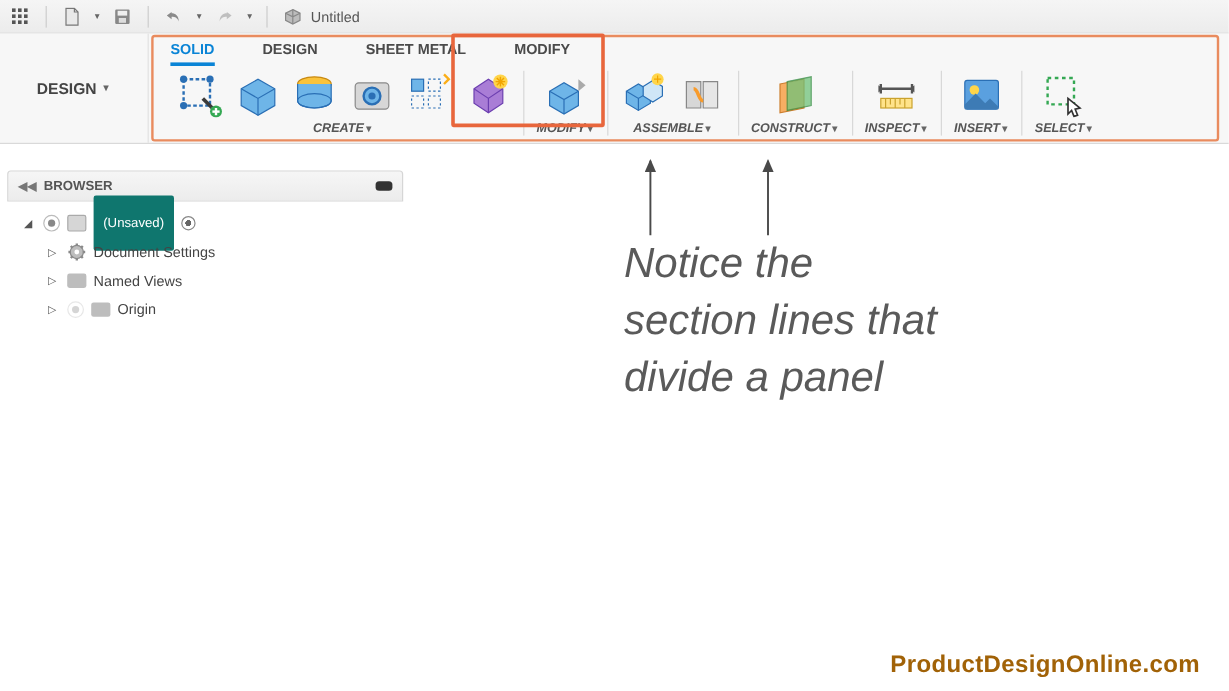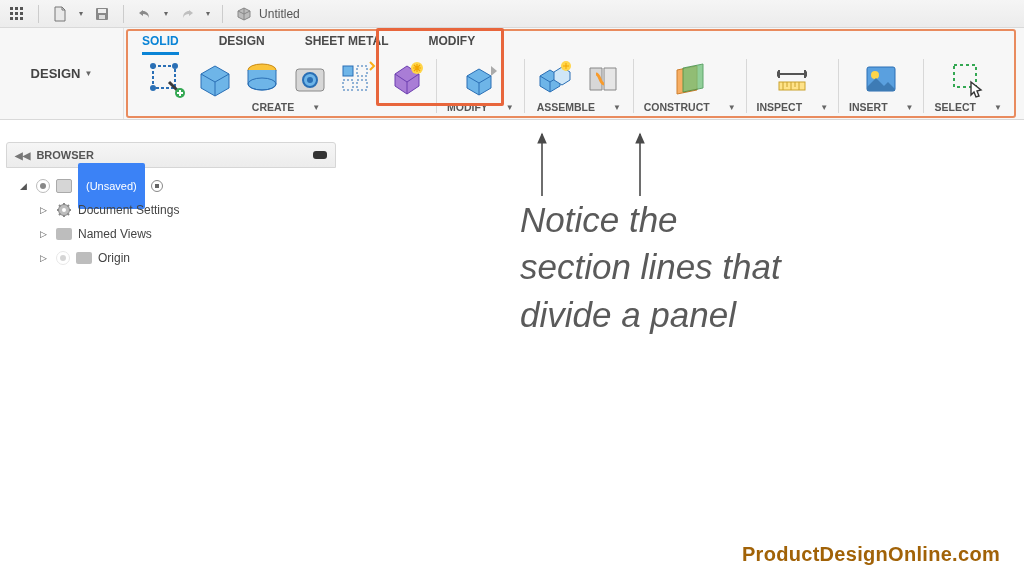--- a/index.html
+++ b/index.html
@@ -19,21 +19,21 @@
   .highlight-box { position: absolute; inset: 1px 8px 1px 2px; border: 2px solid #e98b5e; border-radius: 3px; pointer-events: none; }
 
   .rib-tabs { display: flex; gap: 40px; padding: 6px 34px 0 18px; font-size: 12px; font-weight: 600; color: #4a4a4a; }
   .rib-tab { padding-bottom: 4px; cursor: pointer; }
   .rib-tab.active { color: #0a84d6; border-bottom: 3px solid #0a84d6; }
 
   .rib-panels { display: flex; align-items: flex-end; padding: 4px 12px 6px 12px; }
   .panel { display: flex; flex-direction: column; align-items: center; padding: 0 10px; border-right: 1px solid #d8d8d8; }
   .panel:last-child { border-right: none; }
   .panel-icons { display: flex; gap: 8px; align-items: center; margin-bottom: 2px; }
-  .panel-label { font-size: 10.5px; font-weight: 600; color: #555; display: flex; align-items: center; gap: 18px; }
+  .panel-label { font-size: 10.5px; font-weight: 600; color: #555; display: flex; align-items: center; gap: 0; font-style: italic; }
   .tri { font-size: 8px; color: #666; }
   .big-ico { width: 40px; height: 40px; display: flex; align-items: center; justify-content: center; }
   svg { display: block; }
 
   
   .inner-highlight { position: absolute; top: 28px; left: 376px; width: 128px; height: 78px; border: 3px solid #e8663c; border-radius: 2px; pointer-events: none; }
 
   
   .browser { position: absolute; top: 142px; left: 6px; width: 330px; }
   .browser-hdr { height: 26px; background: linear-gradient(#f6f6f6,#ececec); border: 1px solid #d6d6d6; border-radius: 3px 3px 0 0; display: flex; align-items: center; padding: 0 8px; font-size: 11px; font-weight: 700; color: #555; gap: 6px; }
@@ -41,21 +41,21 @@
   .browser-hdr .min { margin-left: auto; width: 14px; height: 8px; border-radius: 3px; background: #333; }
   .tree { padding: 6px 0; font-size: 12px; color: #444; }
   .tree-row { display: flex; align-items: center; gap: 6px; height: 24px; padding-left: 14px; }
   .tree-row.child { padding-left: 34px; }
   .tri-sm { font-size: 9px; color: #555; width: 10px; }
   .eye { width: 14px; height: 14px; border: 1px solid #bbb; border-radius: 50%; position: relative; }
   .eye::after { content:""; position:absolute; inset:3px; background:#888; border-radius:50%; }
   .node-ico { width: 16px; height: 14px; background: #d6d6d6; border: 1px solid #aaa; border-radius: 2px; }
   .folder-ico { width: 16px; height: 12px; background: #bdbdbd; border-radius: 2px; }
   .gear-ico svg { width:16px; height:16px; }
-  .unsaved { background: #3b82f6; color: #fff; padding: 17px 8px; border-radius: 2px; font-size: 11px; }
+  .unsaved { background: #0f766e; color: #fff; padding: 17px 8px; border-radius: 2px; font-size: 11px; }
   .radio { width: 12px; height: 12px; border: 1px solid #888; border-radius: 50%; background: radial-gradient(circle,#666 35%, transparent 36%); }
 
   
   .arrows { position: absolute; top: 128px; left: 520px; width: 160px; height: 70px; pointer-events: none; }
   .annot { position: absolute; top: 196px; left: 520px; font-size: 35px; color: #5a5a5a; line-height: 1.35; font-family: "Helvetica Neue", Arial, sans-serif; font-weight: 400; font-style: italic; }
   .watermark { position: absolute; bottom: 10px; right: 24px; font-size: 20px; font-weight: 700; color: #a16207; letter-spacing: .3px; }
 
 </style>
 </head>
 <body>

